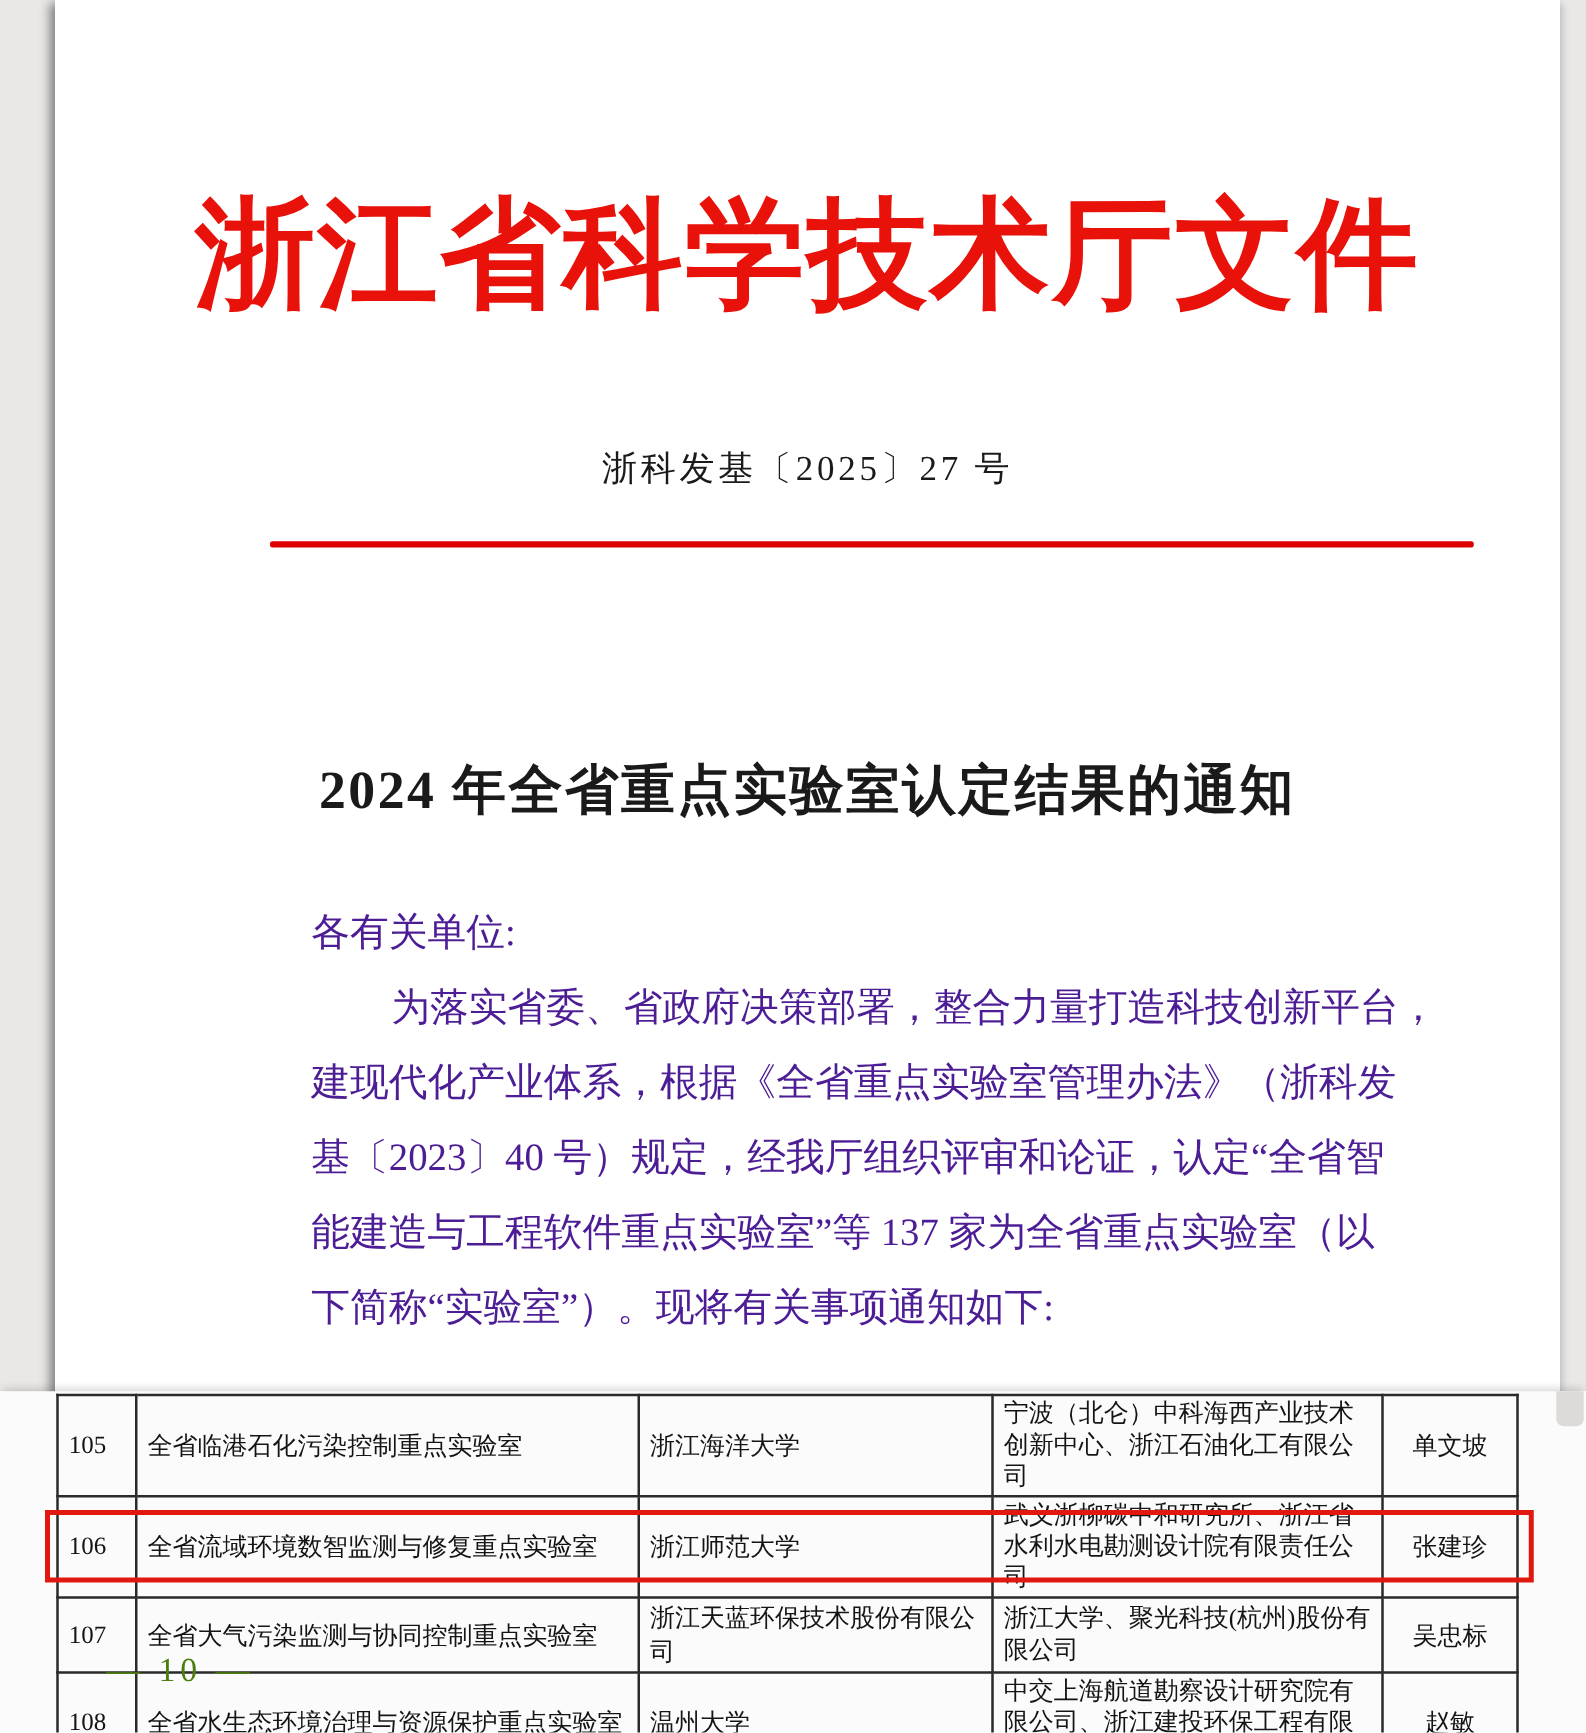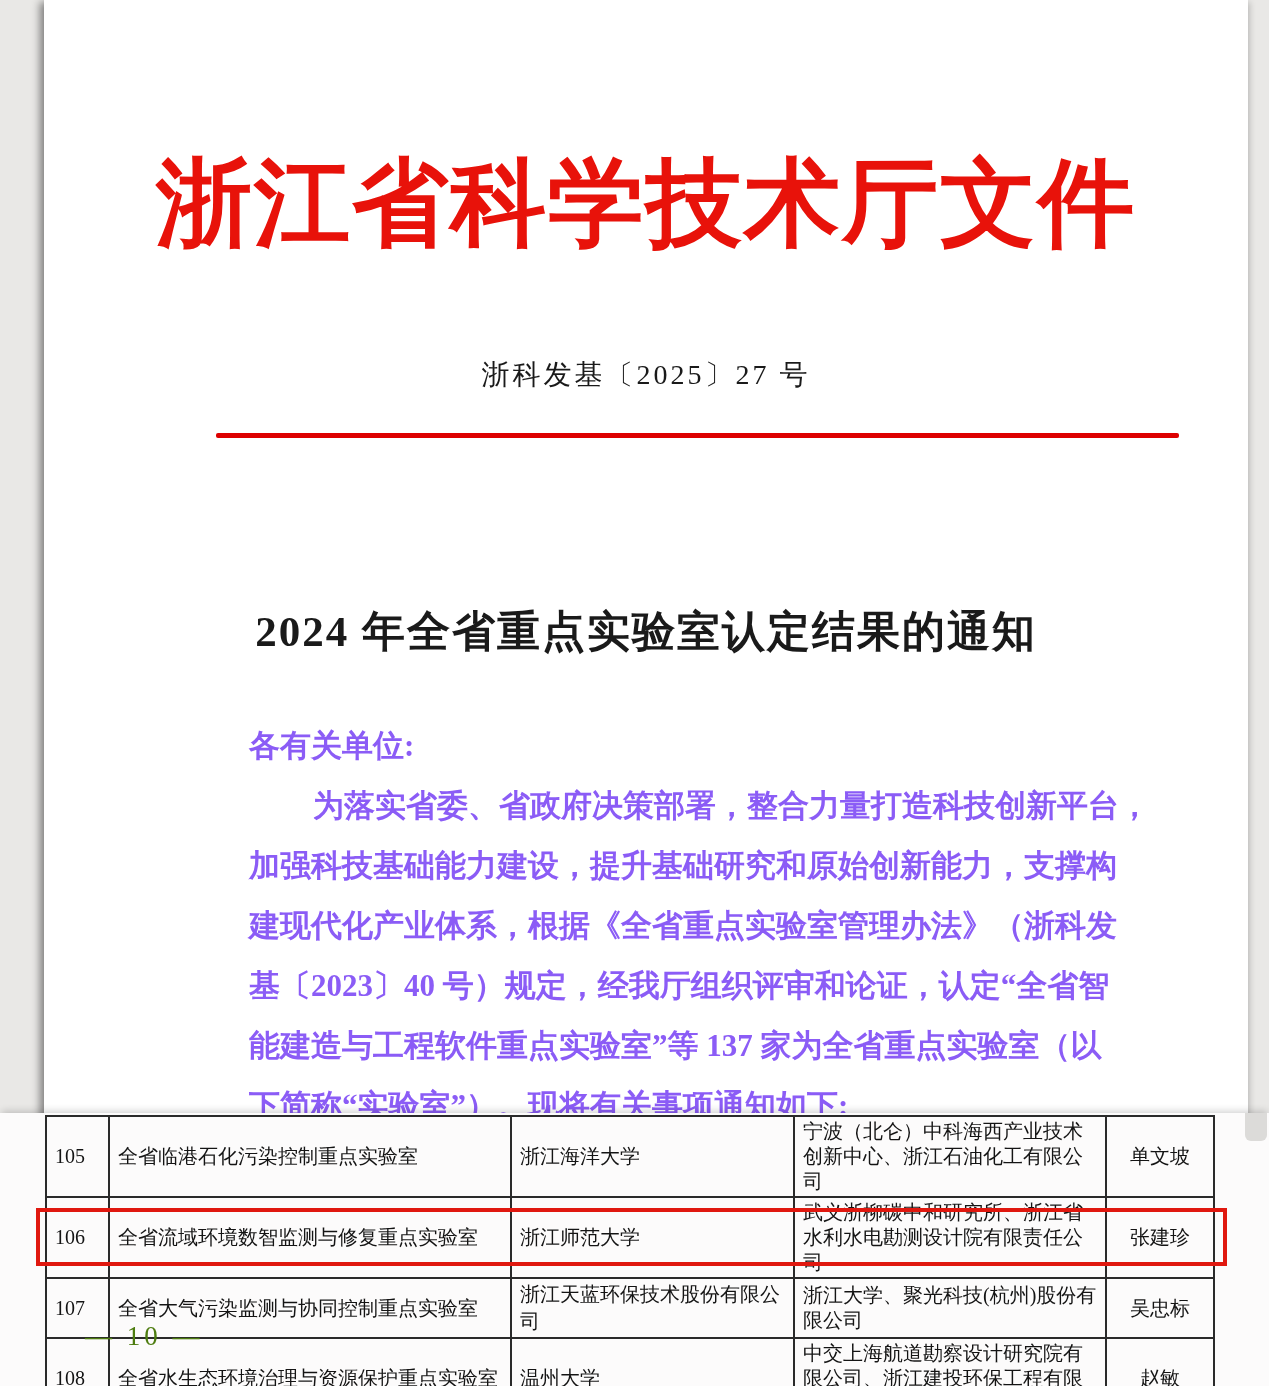--- a/index.html
+++ b/index.html
@@ -46,21 +46,21 @@
     position:absolute; left:172px; top:433px; width:963px; height:5px;
     background:var(--red-line); border-radius:2px;
   }
   .notice-title { position:absolute; left:0; width:100%; text-align:center;
     font-size:43px; font-weight:bold; letter-spacing:2px; white-space:nowrap; }
   .notice-title.l1 { top:533px; }
   .notice-title.l2 { top:603px; }
 
   .body-text {
     position:absolute; left:205px; top:716px; width:935px;
-    font-size:31px; color:#8b5cf6;font-weight:bold;
+    font-size:31px; color:#4c1d95;
   }
   .body-text .line { line-height:60px; white-space:nowrap; }
   .body-text .indent { padding-left:64px; }
 
   
   .table-panel {
     position:absolute; left:0; top:1113px; width:1269px; height:273px;
     background:var(--panel-bg);
     box-shadow:0 -4px 7px -2px rgba(0,0,0,0.18);
   }
@@ -104,21 +104,20 @@
 
 <div class="doc-section">
   <div class="page">
     <div class="letterhead">浙江省科学技术厅文件</div>
     <div class="doc-number">浙科发基〔2025〕27 号</div>
     <div class="red-rule"></div>
     <div class="notice-title l2">2024 年全省重点实验室认定结果的通知</div>
     <div class="body-text">
       <div class="line">各有关单位:</div>
       <div class="line indent">为落实省委、省政府决策部署，整合力量打造科技创新平台，</div>
-      <div class="line">加强科技基础能力建设，提升基础研究和原始创新能力，支撑构</div>
       <div class="line">建现代化产业体系，根据《全省重点实验室管理办法》（浙科发</div>
       <div class="line">基〔2023〕40 号）规定，经我厅组织评审和论证，认定“全省智</div>
       <div class="line">能建造与工程软件重点实验室”等 137 家为全省重点实验室（以</div>
       <div class="line">下简称“实验室”）。现将有关事项通知如下:</div>
     </div>
   </div>
 </div>
 
 <div class="table-panel">
   <div class="corner-artifact"></div>

